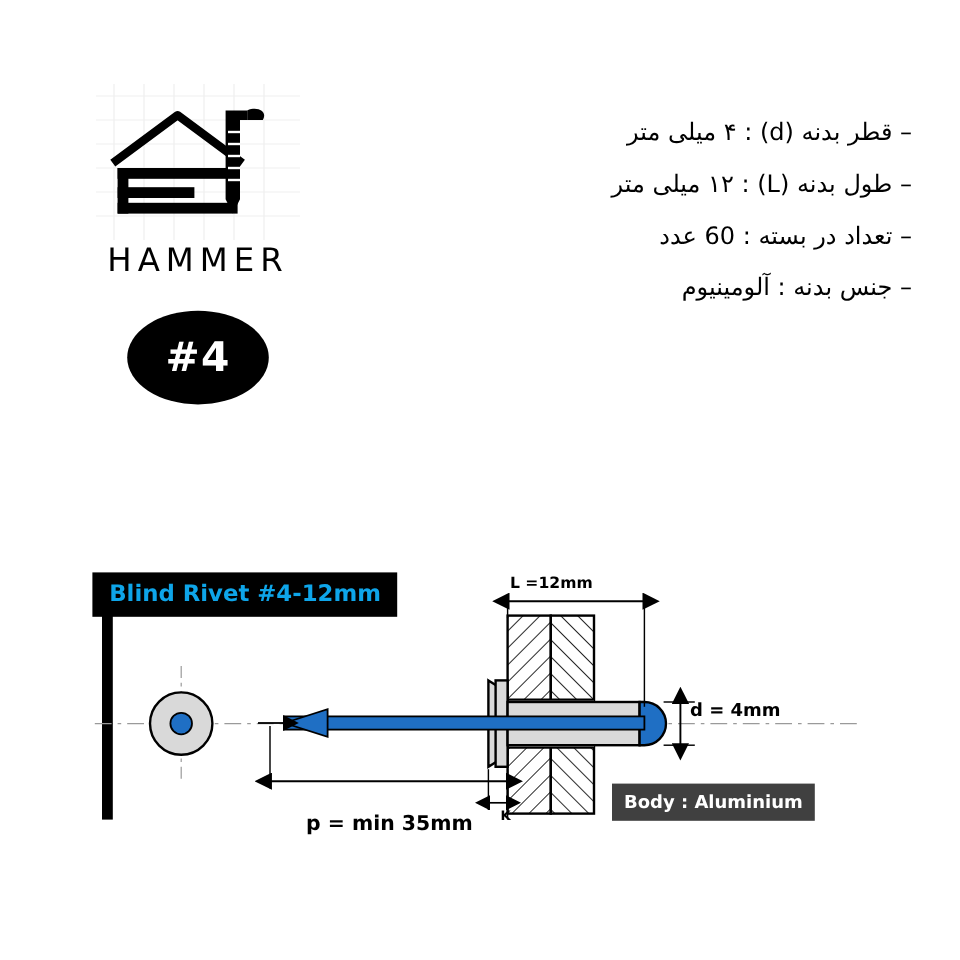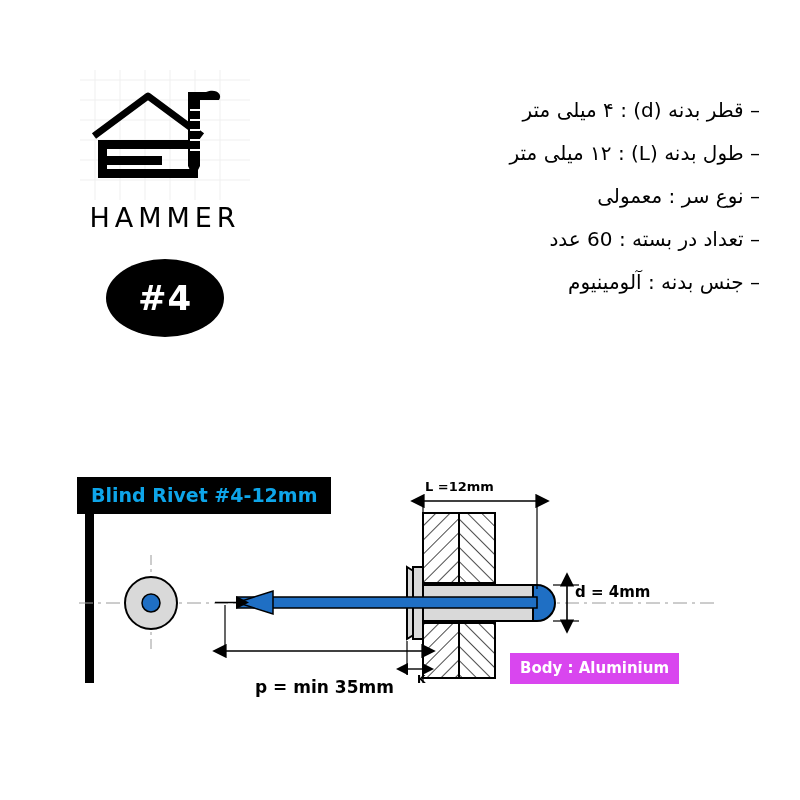--- a/index.html
+++ b/index.html
@@ -84,21 +84,21 @@
     color: #0ea5e9;
     font-family: "DejaVu Sans", sans-serif;
     font-weight: bold;
     font-size: 19px;
     padding: 7px 14px 8px 14px;
     white-space: nowrap;
   }
   .body-tag {
     position: absolute;
     left: 455px; top: 198px;
-    background: #d946ef;
+    background: #404040;
     color: #fff;
     font-family: "DejaVu Sans", sans-serif;
     font-weight: bold;
     font-size: 15px;
     padding: 6px 10px 7px 10px;
     white-space: nowrap;
   }
   .lab {
     position: absolute;
     font-family: "DejaVu Sans", sans-serif;
@@ -153,21 +153,20 @@
         </g>
       </svg>
     </div>
     <div class="logo-word">HAMMER</div>
     <div class="size-badge">#4</div>
   </div>
 
   <div class="spec-list">
     <div class="spec-item">– قطر بدنه (d) : ۴ میلی متر</div>
     <div class="spec-item">– طول بدنه (L) : ۱۲ میلی متر</div>
-    <div class="spec-item">– نوع سر :  معمولی</div>
     <div class="spec-item">– تعداد در بسته : 60 عدد</div>
     <div class="spec-item">– جنس بدنه : آلومینیوم</div>
   </div>
 
   <div class="diagram">
     <svg width="700" height="270" viewBox="0 0 700 270">
 
       <rect x="30" y="28" width="9" height="200" fill="#000"></rect>
 
       <g stroke="#9a9a9a" stroke-width="1" stroke-dasharray="14,5,3,5">

